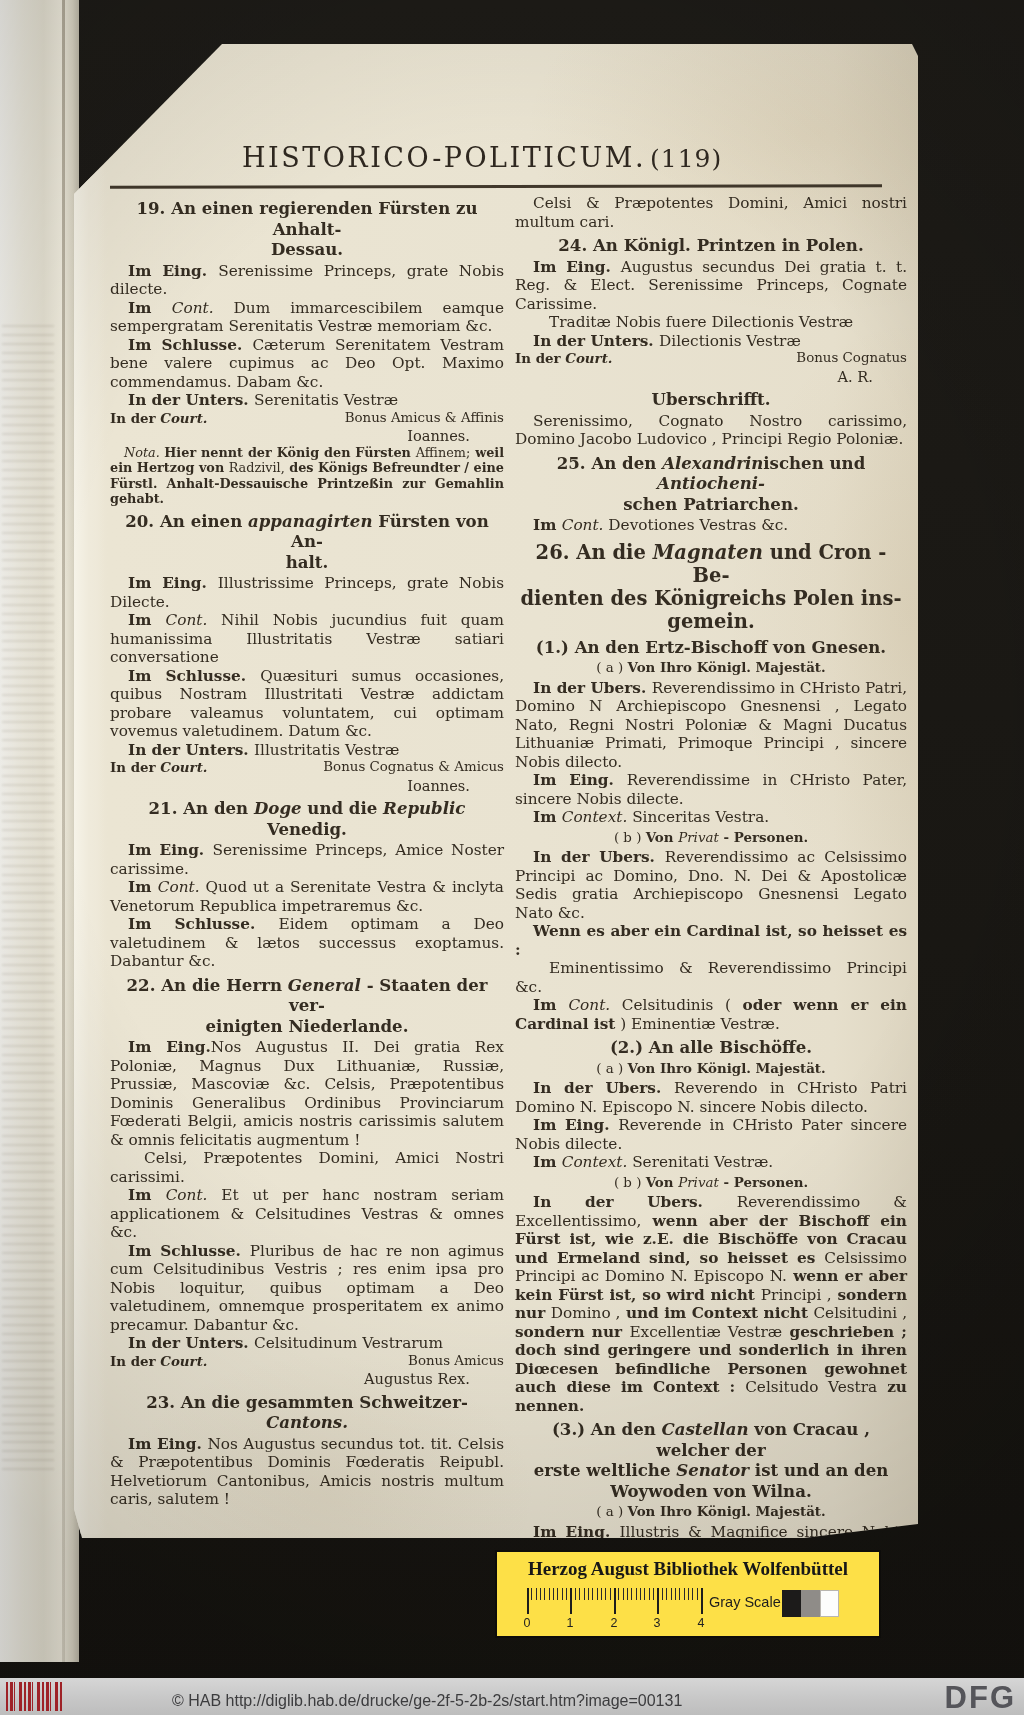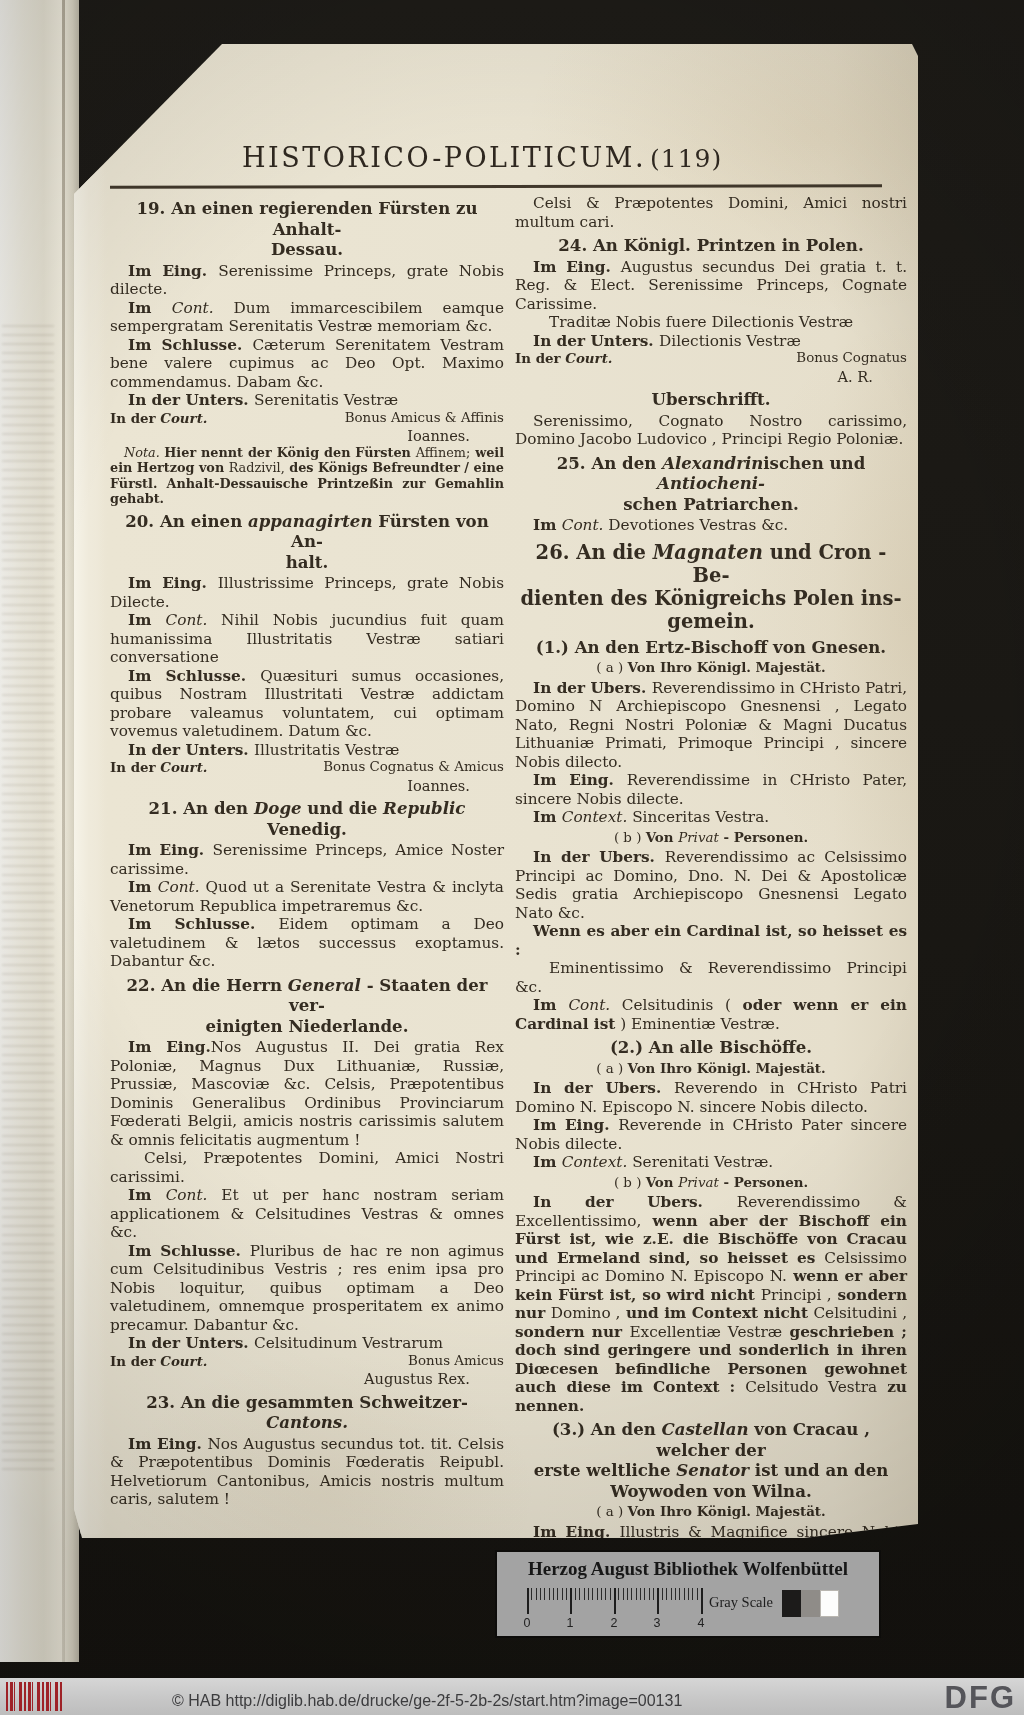--- a/index.html
+++ b/index.html
@@ -66,41 +66,41 @@
   .blk-h2{text-align:center;font-weight:700;font-size:19.5px;line-height:23px;margin:6px 0 3px;}
   .blk-h2 .f-i{font-weight:700;}
   .blk-row{display:flex;justify-content:space-between;font-size:13.4px;line-height:16.5px;}
   .blk-rline{text-align:right;padding-right:34px;font-size:14.6px;line-height:17.5px;}
   .blk-nota{font-size:12.8px;line-height:15.6px;text-indent:14px;}
   .blk-cs{text-align:center;font-size:13.4px;line-height:16.5px;margin:2px 0;}
   .blk-catch{text-align:right;padding-right:6px;margin-top:28px;font-size:15.5px;}
   
   .hab-label{
     position:absolute;left:497px;top:1552px;width:382px;height:84px;
-    background:#a3a3a3;box-shadow:0 0 0 2px #0d0c0a;
+    background:#fde047;box-shadow:0 0 0 2px #0d0c0a;
   }
   .hab-label .inst{
     display:block;text-align:center;margin-top:6px;
     font-family:"Liberation Serif",serif;font-weight:700;font-size:19px;color:#171717;
   }
   .ruler{position:absolute;left:30px;top:36px;width:178px;height:30px;}
   .ruler .mm{
     position:absolute;left:0;top:0;width:176px;height:12px;
     background:repeating-linear-gradient(90deg,#2a2a2a 0 1px,transparent 1px 4.35px);
   }
   .ruler .cm{
     position:absolute;left:0;top:0;width:178px;height:26px;
     background:repeating-linear-gradient(90deg,#1d1d1d 0 1.6px,transparent 1.6px 43.5px);
   }
   .ruler .num{
     position:absolute;top:28px;font-family:"Liberation Sans",sans-serif;
     font-size:12.5px;color:#222;width:10px;text-align:center;
   }
   .grayscale-label{
-    position:absolute;left:212px;top:42px;font-family:Liberation Serif, serif;
+    position:absolute;left:212px;top:42px;font-family:Liberation Sans, sans-serif;
     font-size:14.5px;color:#1d1d1d;white-space:nowrap;
   }
   .swatches{position:absolute;left:285px;top:38px;display:flex;}
   .swatch{width:19px;height:27px;}
   .sw-black{background:#1c1b1a;}
   .sw-gray{background:#8f8c88;}
   .sw-white{background:#fdfdfc;border:1px solid #b9b6b0;box-sizing:border-box;}
   
   .footer{
     position:absolute;left:0;top:1678px;width:1024px;height:37px;

